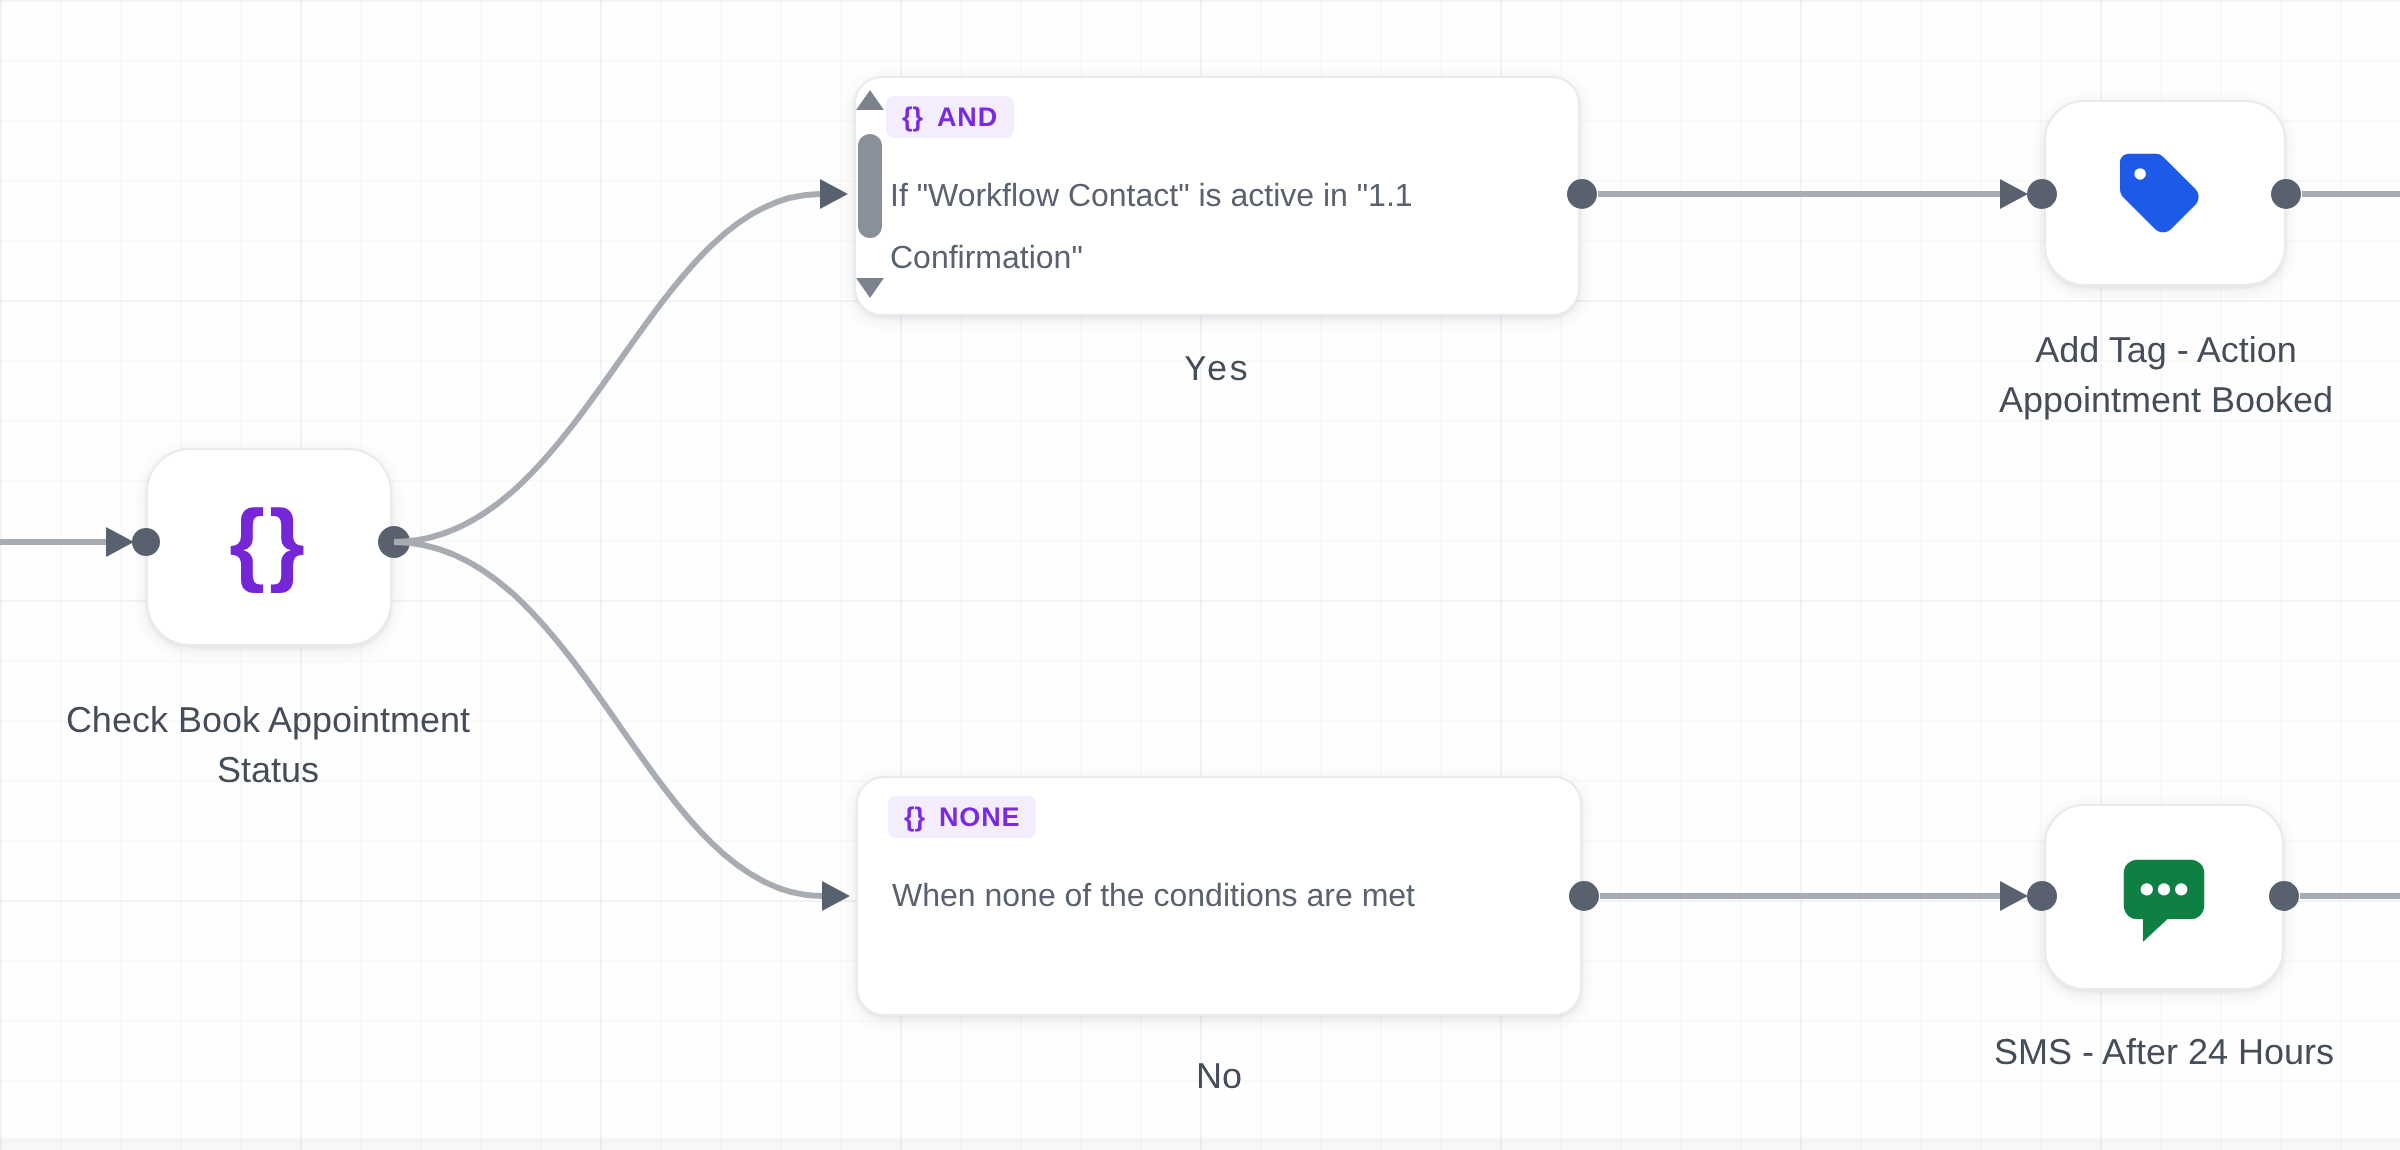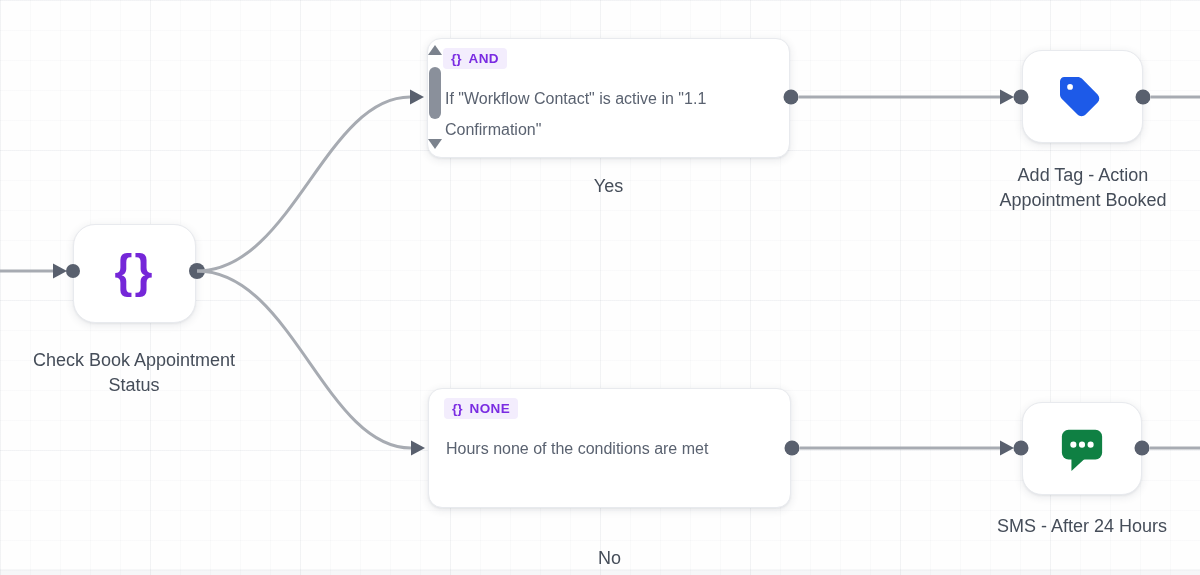--- a/index.html
+++ b/index.html
@@ -53,32 +53,32 @@
       <span>AND</span>
     </span>
     <div class="cond-body">
       <div>If "Workflow Contact" is active in "1.1</div>
       <div>Confirmation"</div>
     </div>
     <span class="scroll-up" style="top:6px;border-bottom:10px solid #7b828d;"></span>
     <span class="thumb" style="top:28px;right:348px;"></span>
     <span class="scroll-down" style="bottom:8px;border-top:10px solid #7b828d;"></span>
   </div>
-  <div class="node-label" style="left:427px;top:174px;width:363px;">Yes</div>
+  <div class="node-label" style="left:427px;top:174px;width:363px;font-family:Liberation Mono, monospace;">Yes</div>
 
   <div class="node cond-node" style="left:428px;top:388px;width:363px;height:120px;">
     <span class="badge">
       <span class="b-braces">{}</span>
       <span>NONE</span>
     </span>
     <div class="cond-body">
-      <div>Hours none of the conditions are met</div>
+      <div>When none of the conditions are met</div>
     </div>
   </div>
-  <div class="node-label" style="left:428px;top:526px;width:363px;margin-top:20px;">No</div>
+  <div class="node-label" style="left:428px;top:526px;width:363px;">No</div>
 
   <div class="node icon-node" style="left:1022px;top:50px;width:121px;height:93px;border-radius:20px;">
     <svg width="46" height="46" viewBox="0 0 512 512">
       <path fill="#1d5ae8" d="M0 80V229.5c0 17 6.7 33.3 18.7 45.3l176 176c25 25 65.5 25 90.5 0L418.7 317.3c25-25 25-65.5 0-90.5l-176-176c-12-12-28.3-18.7-45.3-18.7H48C21.5 32 0 53.5 0 80zm112 32a32 32 0 1 1 0 64 32 32 0 1 1 0-64z"></path>
     </svg>
   </div>
   <div class="node-label" style="left:978px;top:163px;width:210px;">
     <div>Add Tag - Action</div>
     <div>Appointment Booked</div>
   </div>

